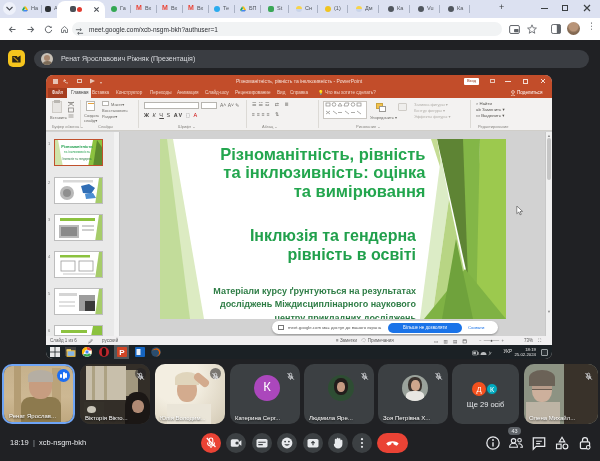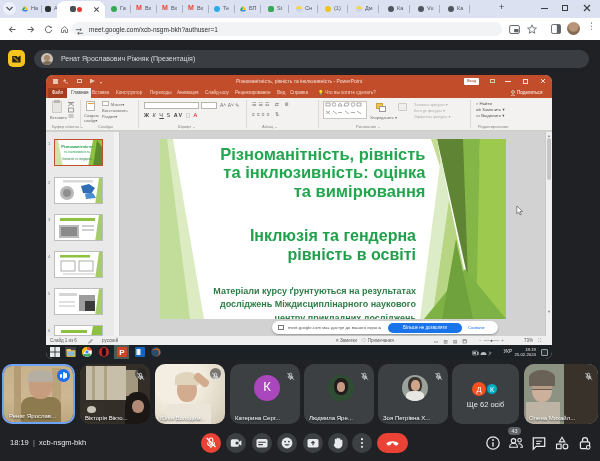--- a/index.html
+++ b/index.html
@@ -548,21 +548,21 @@
         <path d="M2.5 2 L8.8 8.6" stroke="#dadce0" stroke-width="1"></path>
       </svg></div>
     <div class="tname">Зоя Петрівна Х...</div>
   </div>
 
   <div class="tile" style="left:452px;width:67px;">
     <div class="avacircle" style="left:20px;top:18px;width:14px;height:14px;background:#f4511e;"></div>
     <div class="abs" style="left:20px;top:21px;width:14px;text-align:center;font-size:7.5px;color:#fff;">Д</div>
     <div class="avacircle" style="left:34px;top:19px;width:12px;height:12px;background:#00acc1;border:1px solid #3c4043;"></div>
     <div class="abs" style="left:34px;top:21.5px;width:12px;text-align:center;font-size:7px;color:#fff;">К</div>
-    <div class="abs" style="left:0;top:36px;width:67px;text-align:center;font-size:7.5px;color:#e8eaed;">Ще 62 осіб</div>
+    <div class="abs" style="left:0;top:36px;width:67px;text-align:center;font-size:7.5px;color:#e8eaed;">Ще 29 осіб</div>
   </div>
 
   <div class="tile" style="left:524px;width:74px;">
     <div class="abs" style="left:0;top:0;width:100%;height:100%;background:#8d9383;"></div>
     <div class="abs" style="left:40px;top:0;width:34px;height:60px;background:#39322a;"></div>
     <div class="abs" style="left:8px;top:14px;width:20px;height:24px;background:#cdb09c;border-radius:46%;"></div>
     <div class="abs" style="left:5px;top:6px;width:26px;height:16px;background:#6b6257;border-radius:50% 50% 0 0;"></div>
     <div class="abs" style="left:8px;top:22px;width:20px;height:4px;background:#b79c8a;border-bottom:1px solid #6b5d52;"></div>
     <div class="abs" style="left:2px;top:38px;width:34px;height:22px;background:#bdb4a5;"></div>
     <div class="micoff" style="background:none;"><svg width="11" height="11" viewBox="0 0 11 11">

